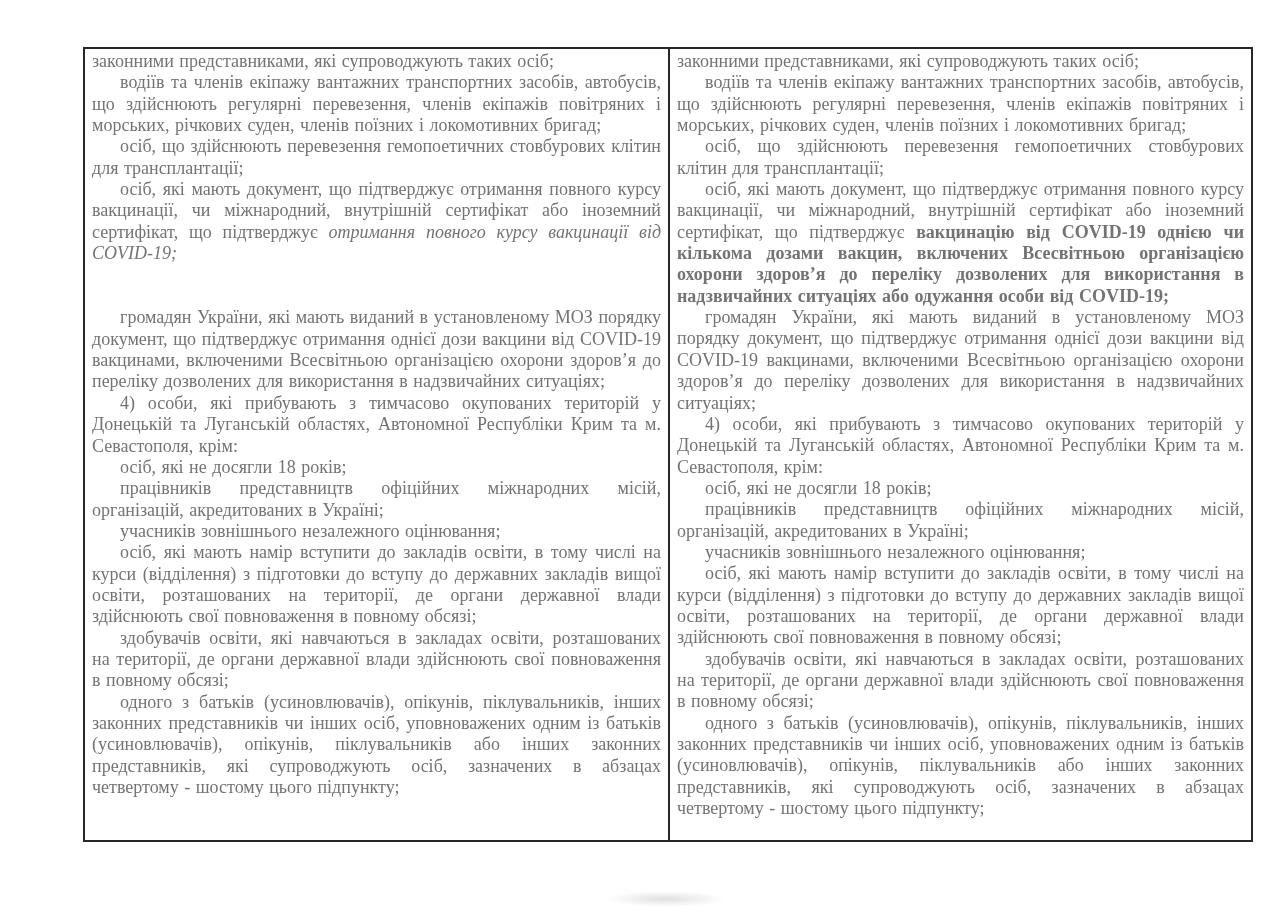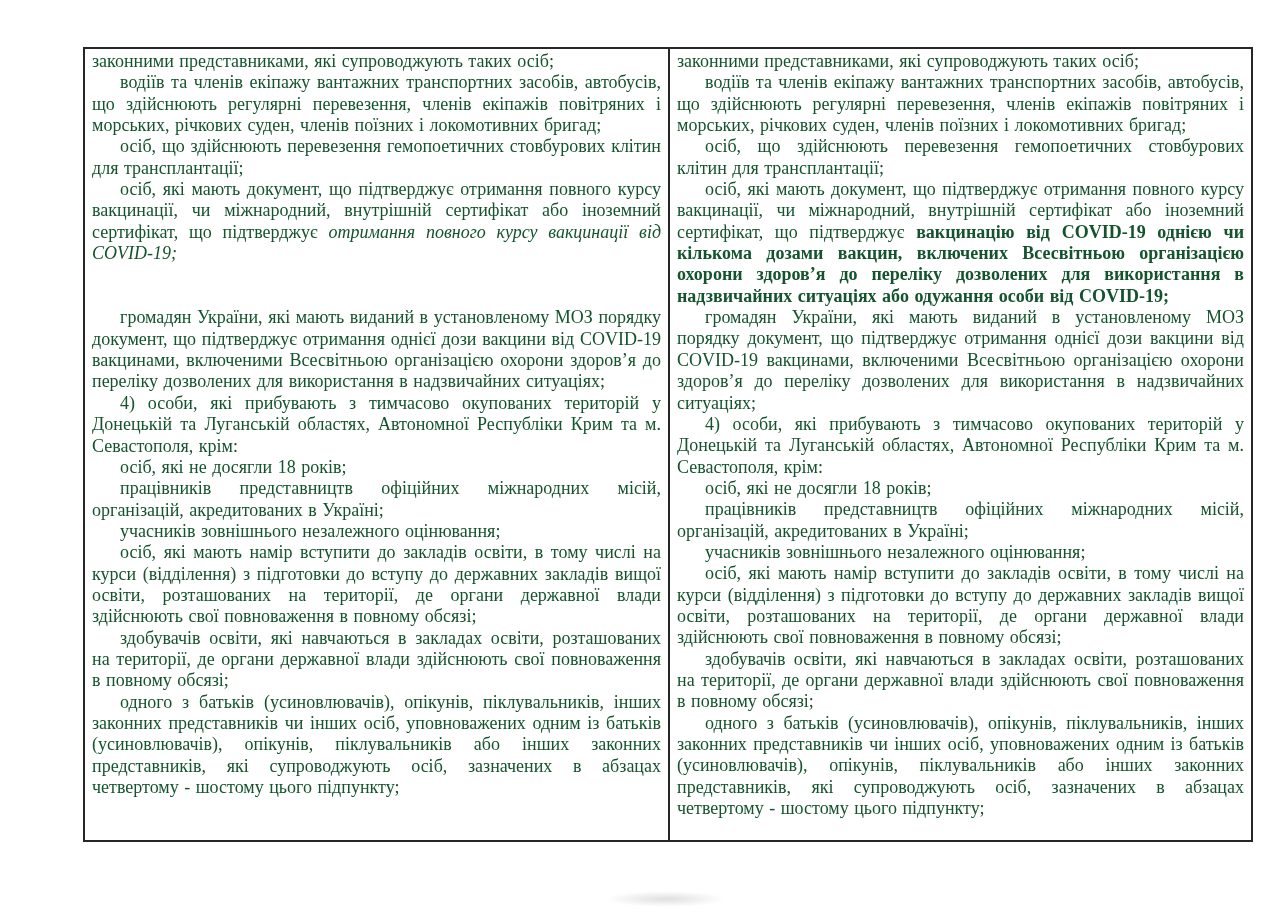--- a/index.html
+++ b/index.html
@@ -25,21 +25,21 @@
     box-sizing: border-box;
     background: #ffffff;
   }
   .doc-cell {
     flex: 1 1 50%;
     box-sizing: border-box;
     padding: 2px 7px 10px 7px;
     font-size: 18px;
     line-height: 21.35px;
     text-align: justify;
-    color: #14532d;
+    color: #737373;
     overflow: hidden;
   }
   .doc-cell + .doc-cell {
     border-left: 2px solid #262626;
   }
   .para {
     margin: 0;
     word-spacing: 1px;
   }
   .para.indent {

